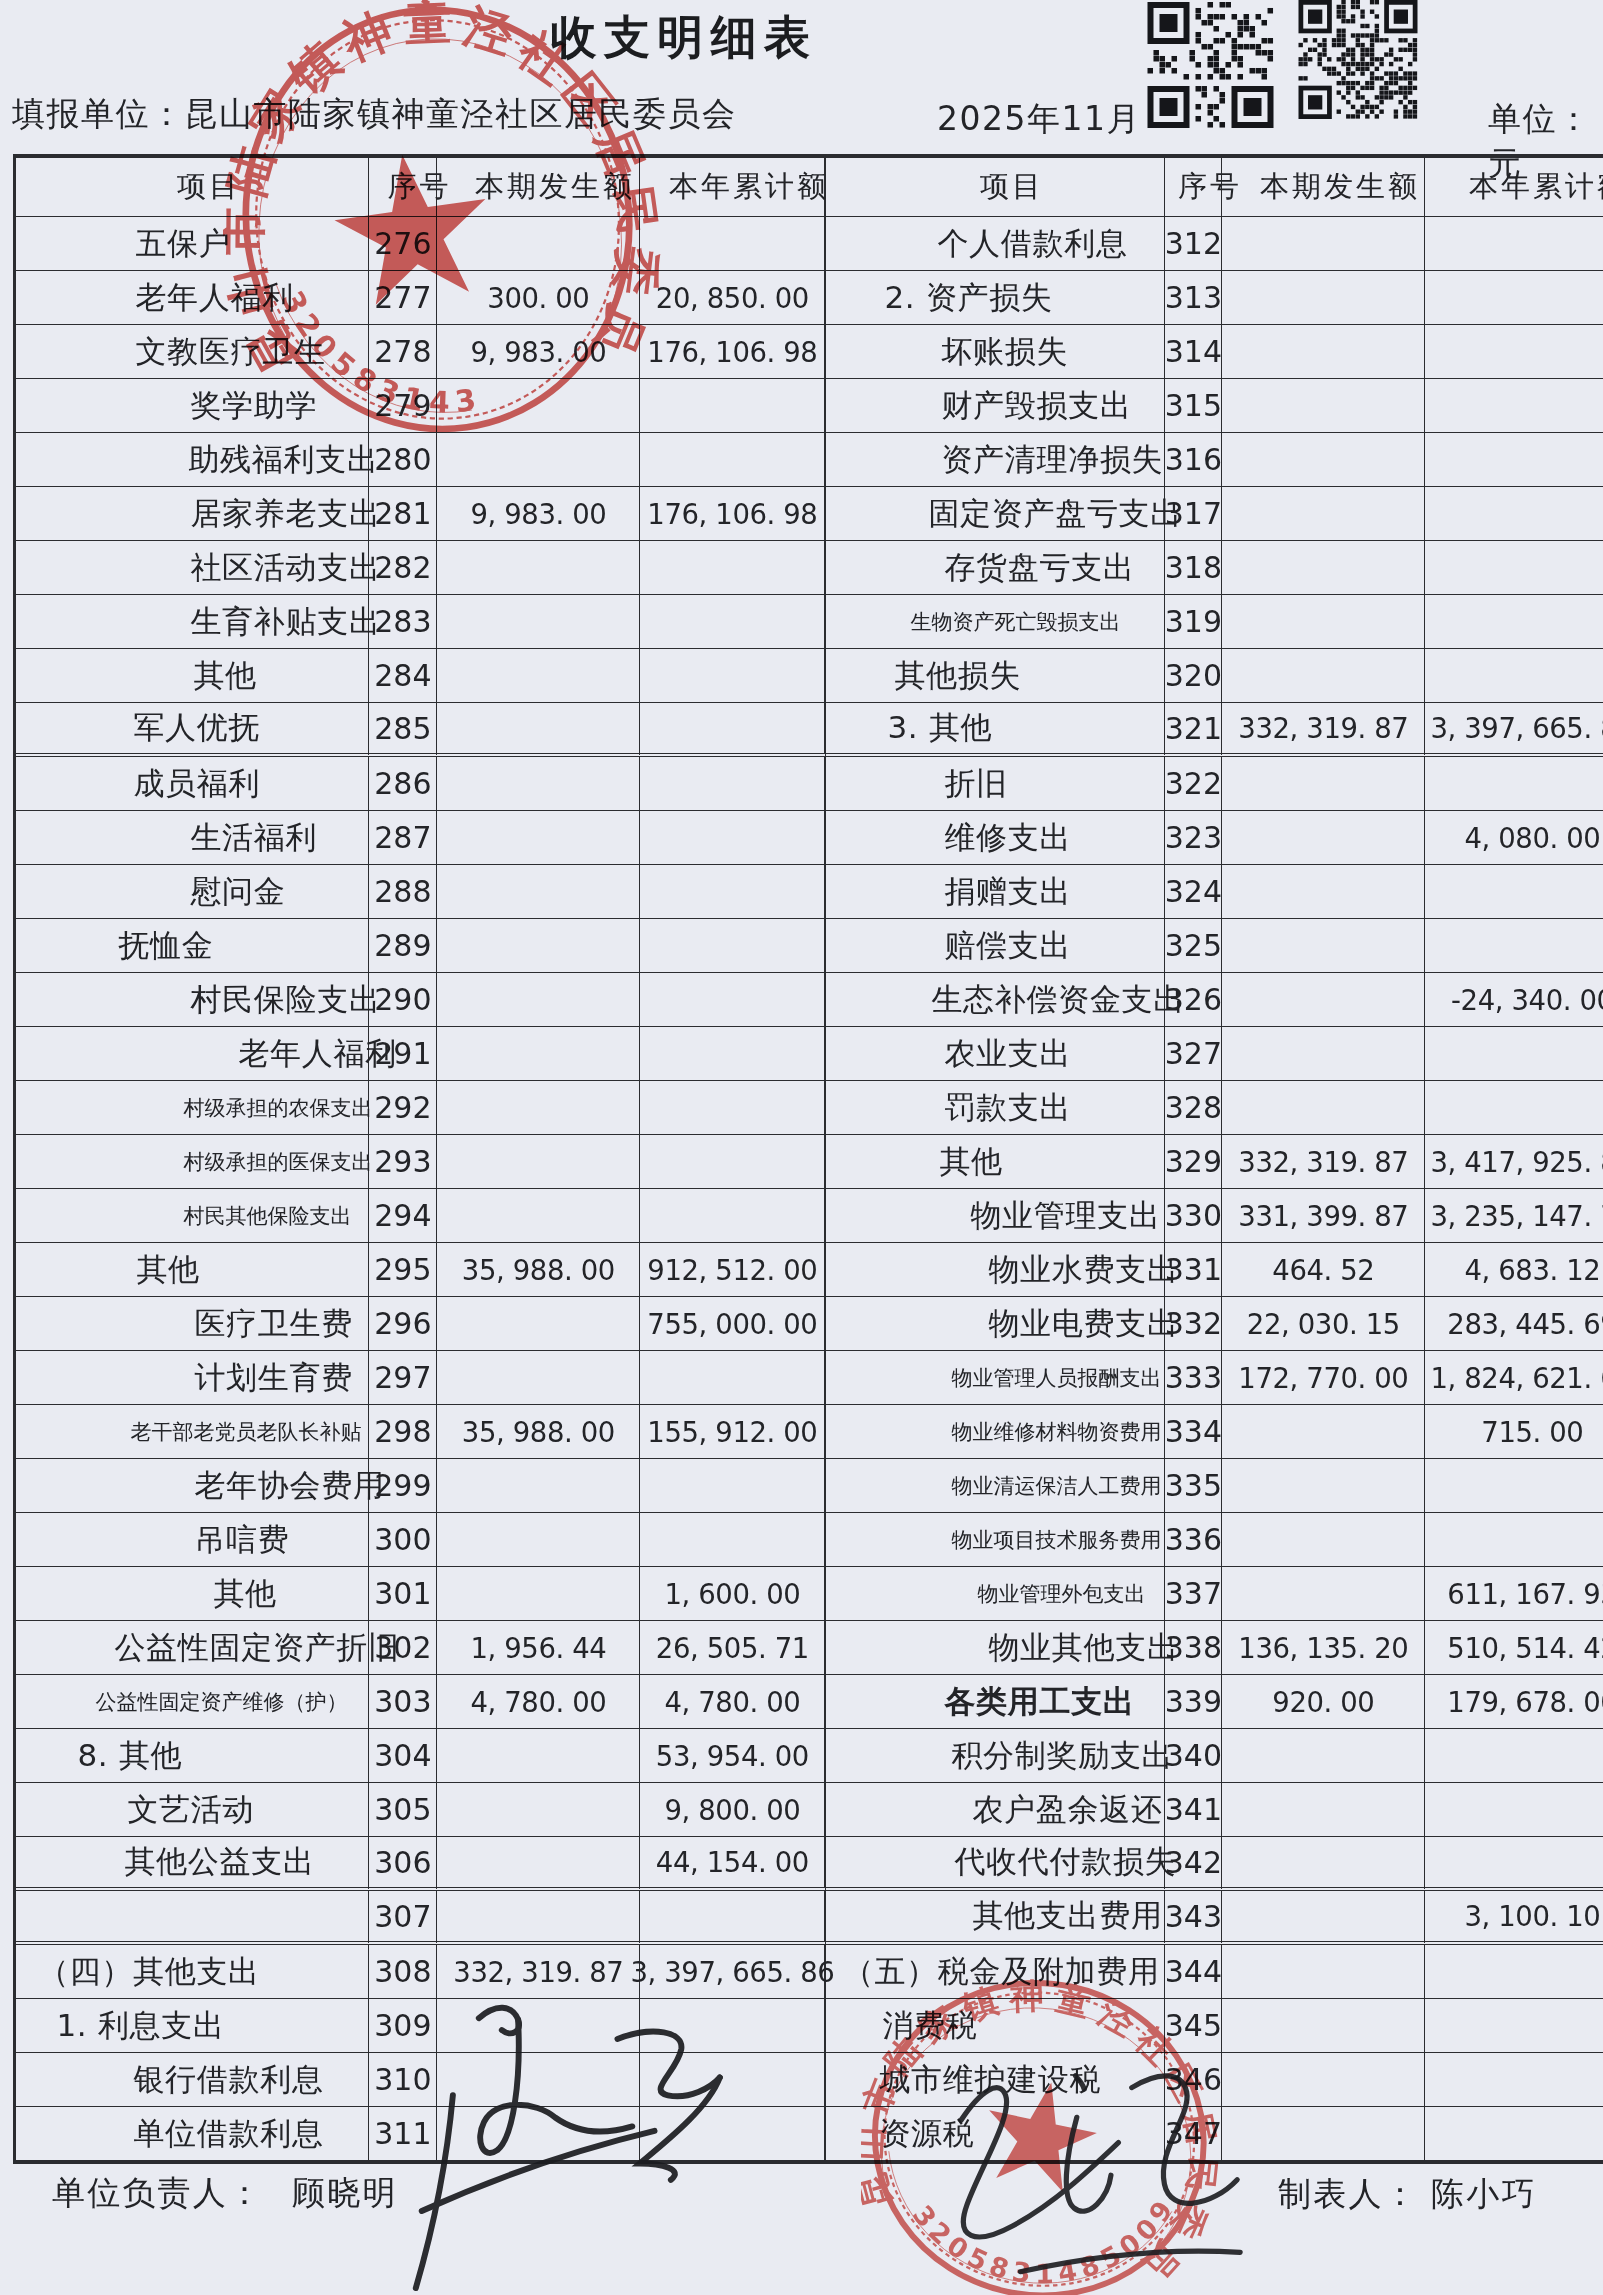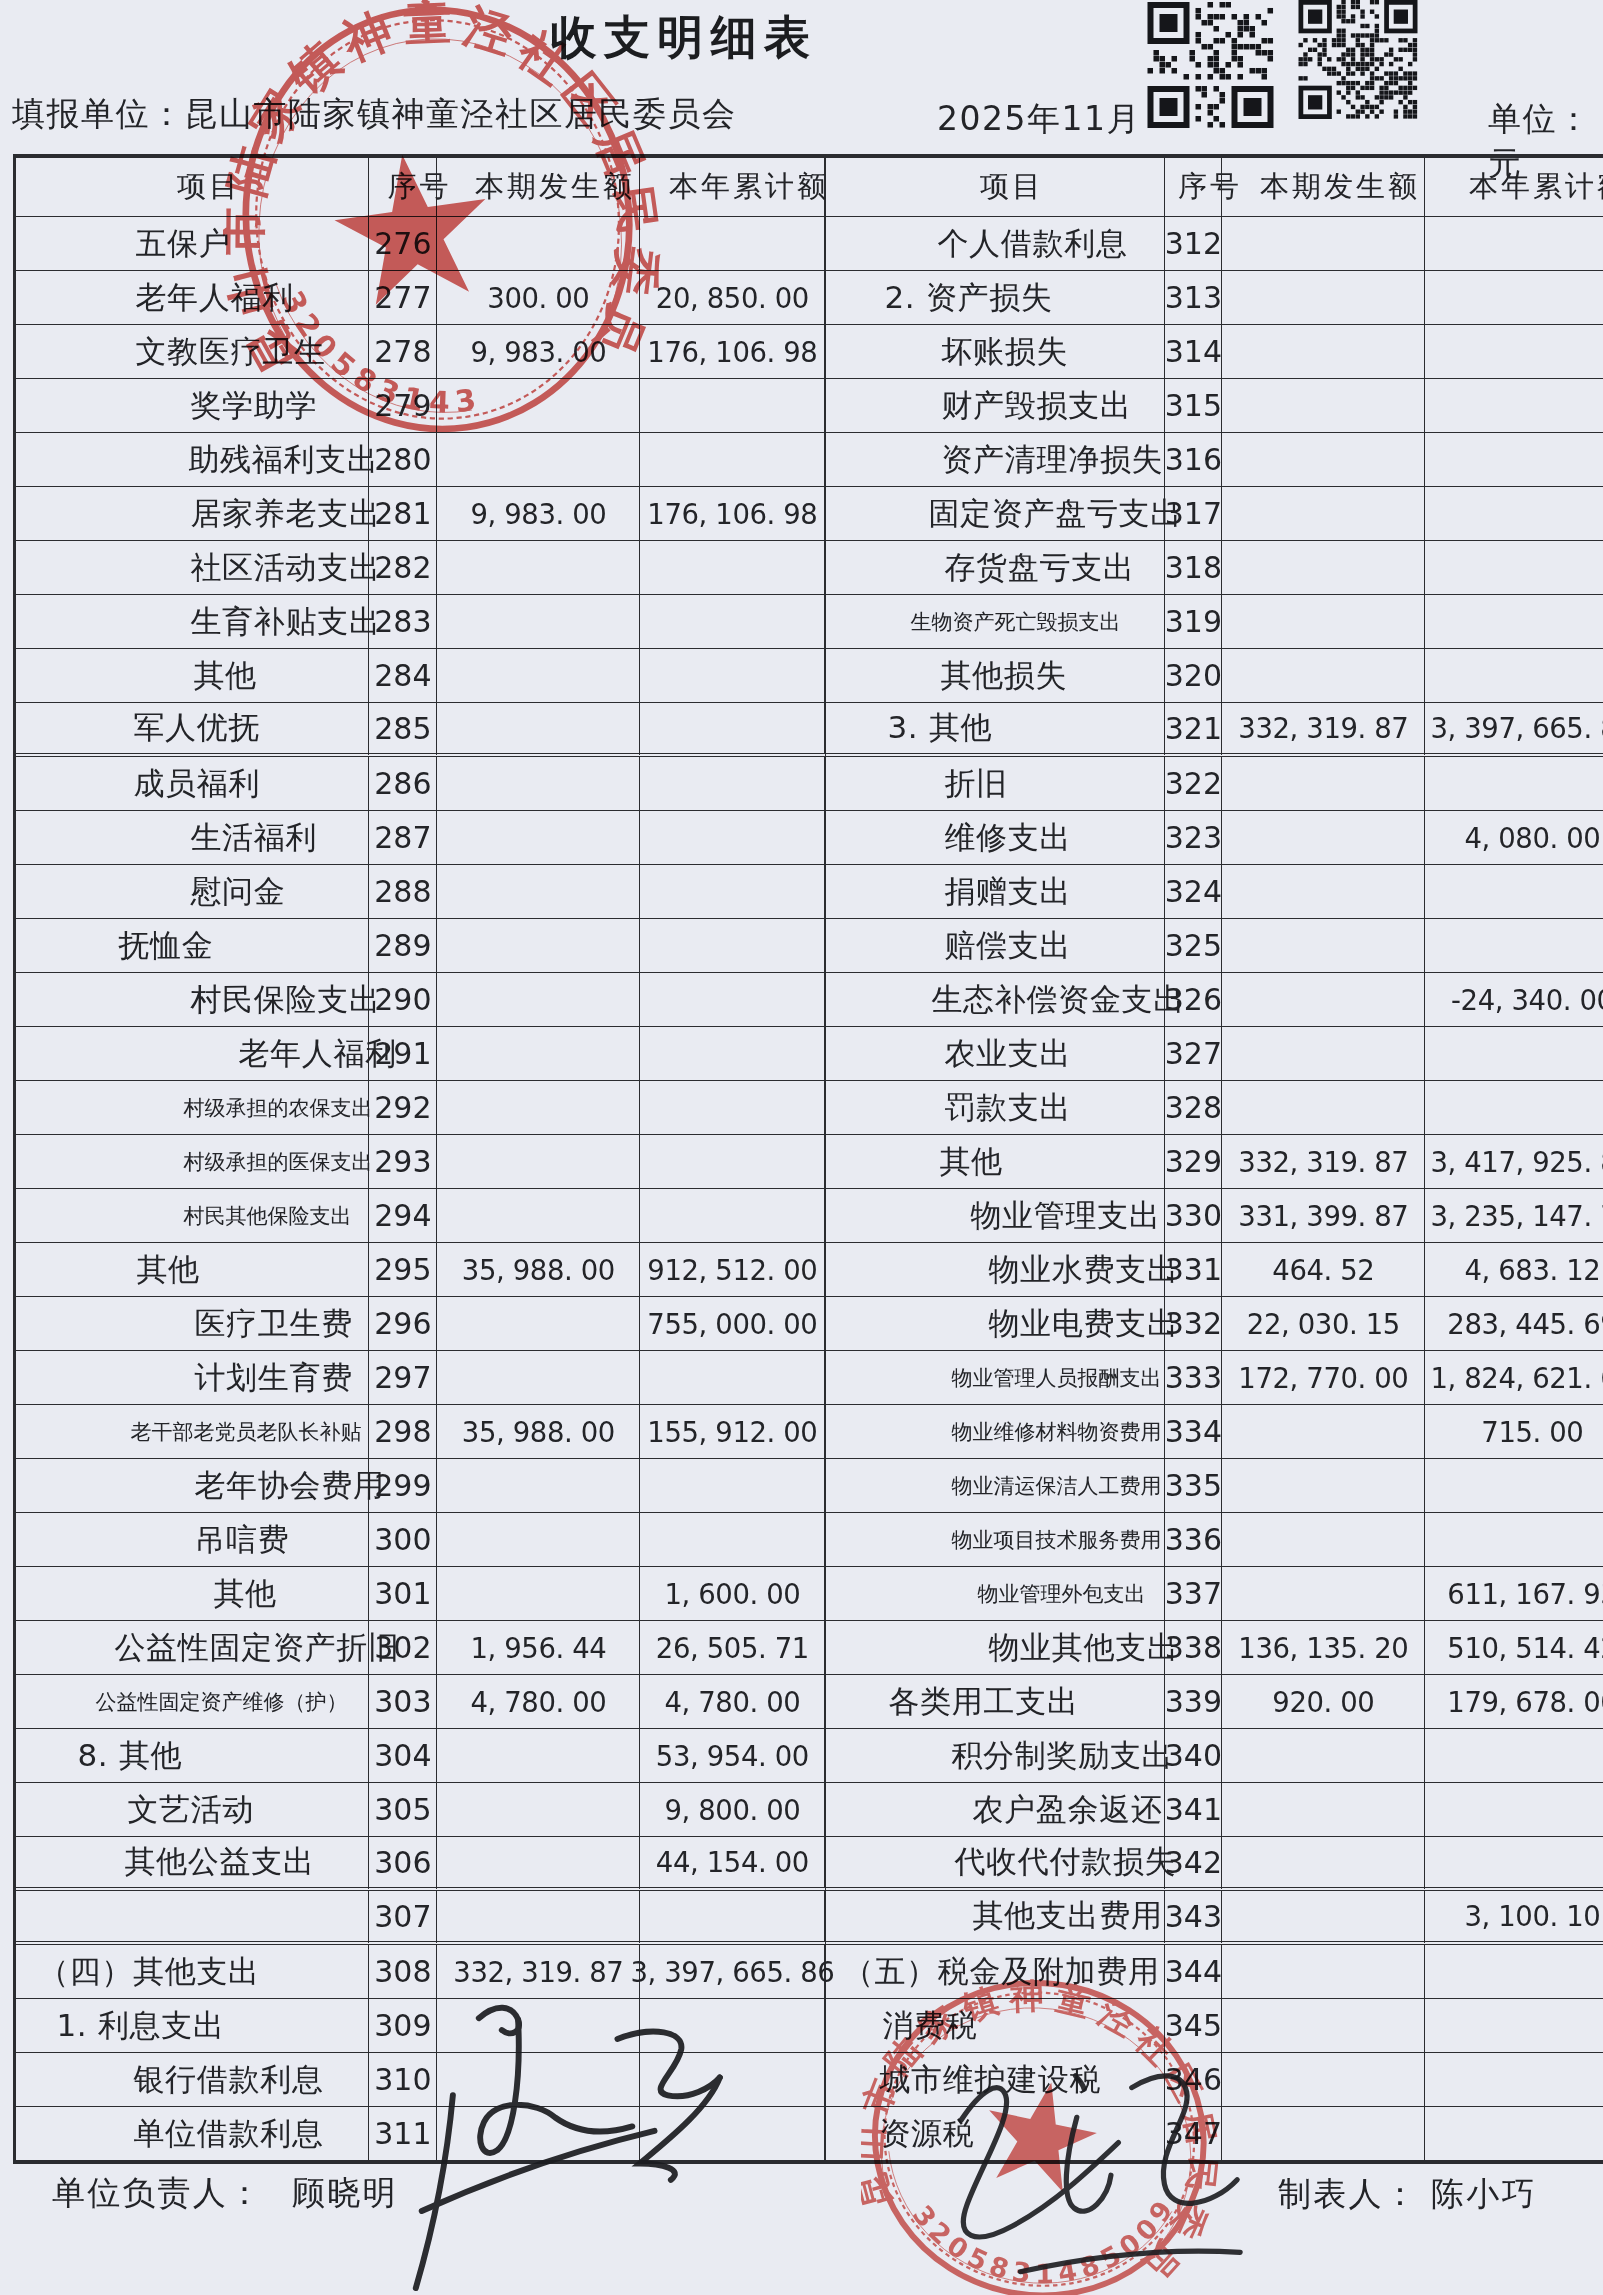--- a/index.html
+++ b/index.html
@@ -461,21 +461,21 @@
     <div class="td amt"></div>
     <div class="td amt mid"></div>
     <div class="td item small" style="padding-left: 84px;">生物资产死亡毁损支出</div>
     <div class="td num">319</div>
     <div class="td amt"></div>
     <div class="td amt"></div>
     <div class="td item" style="padding-left: 177px;">其他</div>
     <div class="td num">284</div>
     <div class="td amt"></div>
     <div class="td amt mid"></div>
-    <div class="td item" style="padding-left: 114px;">其他损失</div>
+    <div class="td item" style="padding-left: 68px;">其他损失</div>
     <div class="td num">320</div>
     <div class="td amt"></div>
     <div class="td amt"></div>
     <div class="td item dbl" style="padding-left: 117px;">军人优抚</div>
     <div class="td num dbl">285</div>
     <div class="td amt dbl"></div>
     <div class="td amt mid dbl"></div>
     <div class="td item dbl" style="padding-left: 61px;">3. 其他</div>
     <div class="td num dbl">321</div>
     <div class="td amt dbl">332, 319. 87</div>
@@ -613,21 +613,21 @@
     <div class="td amt">1, 956. 44</div>
     <div class="td amt mid">26, 505. 71</div>
     <div class="td item" style="padding-left: 162px;">物业其他支出</div>
     <div class="td num">338</div>
     <div class="td amt">136, 135. 20</div>
     <div class="td amt">510, 514. 42</div>
     <div class="td item small" style="padding-left: 79px;">公益性固定资产维修（护）</div>
     <div class="td num">303</div>
     <div class="td amt">4, 780. 00</div>
     <div class="td amt mid">4, 780. 00</div>
-    <div class="td item" style="padding-left: 62px;">各类用工支出</div>
+    <div class="td item" style="padding-left: 118px; font-weight: bold;">各类用工支出</div>
     <div class="td num">339</div>
     <div class="td amt">920. 00</div>
     <div class="td amt">179, 678. 00</div>
     <div class="td item" style="padding-left: 61px;">8. 其他</div>
     <div class="td num">304</div>
     <div class="td amt"></div>
     <div class="td amt mid">53, 954. 00</div>
     <div class="td item" style="padding-left: 125px;">积分制奖励支出</div>
     <div class="td num">340</div>
     <div class="td amt"></div>

